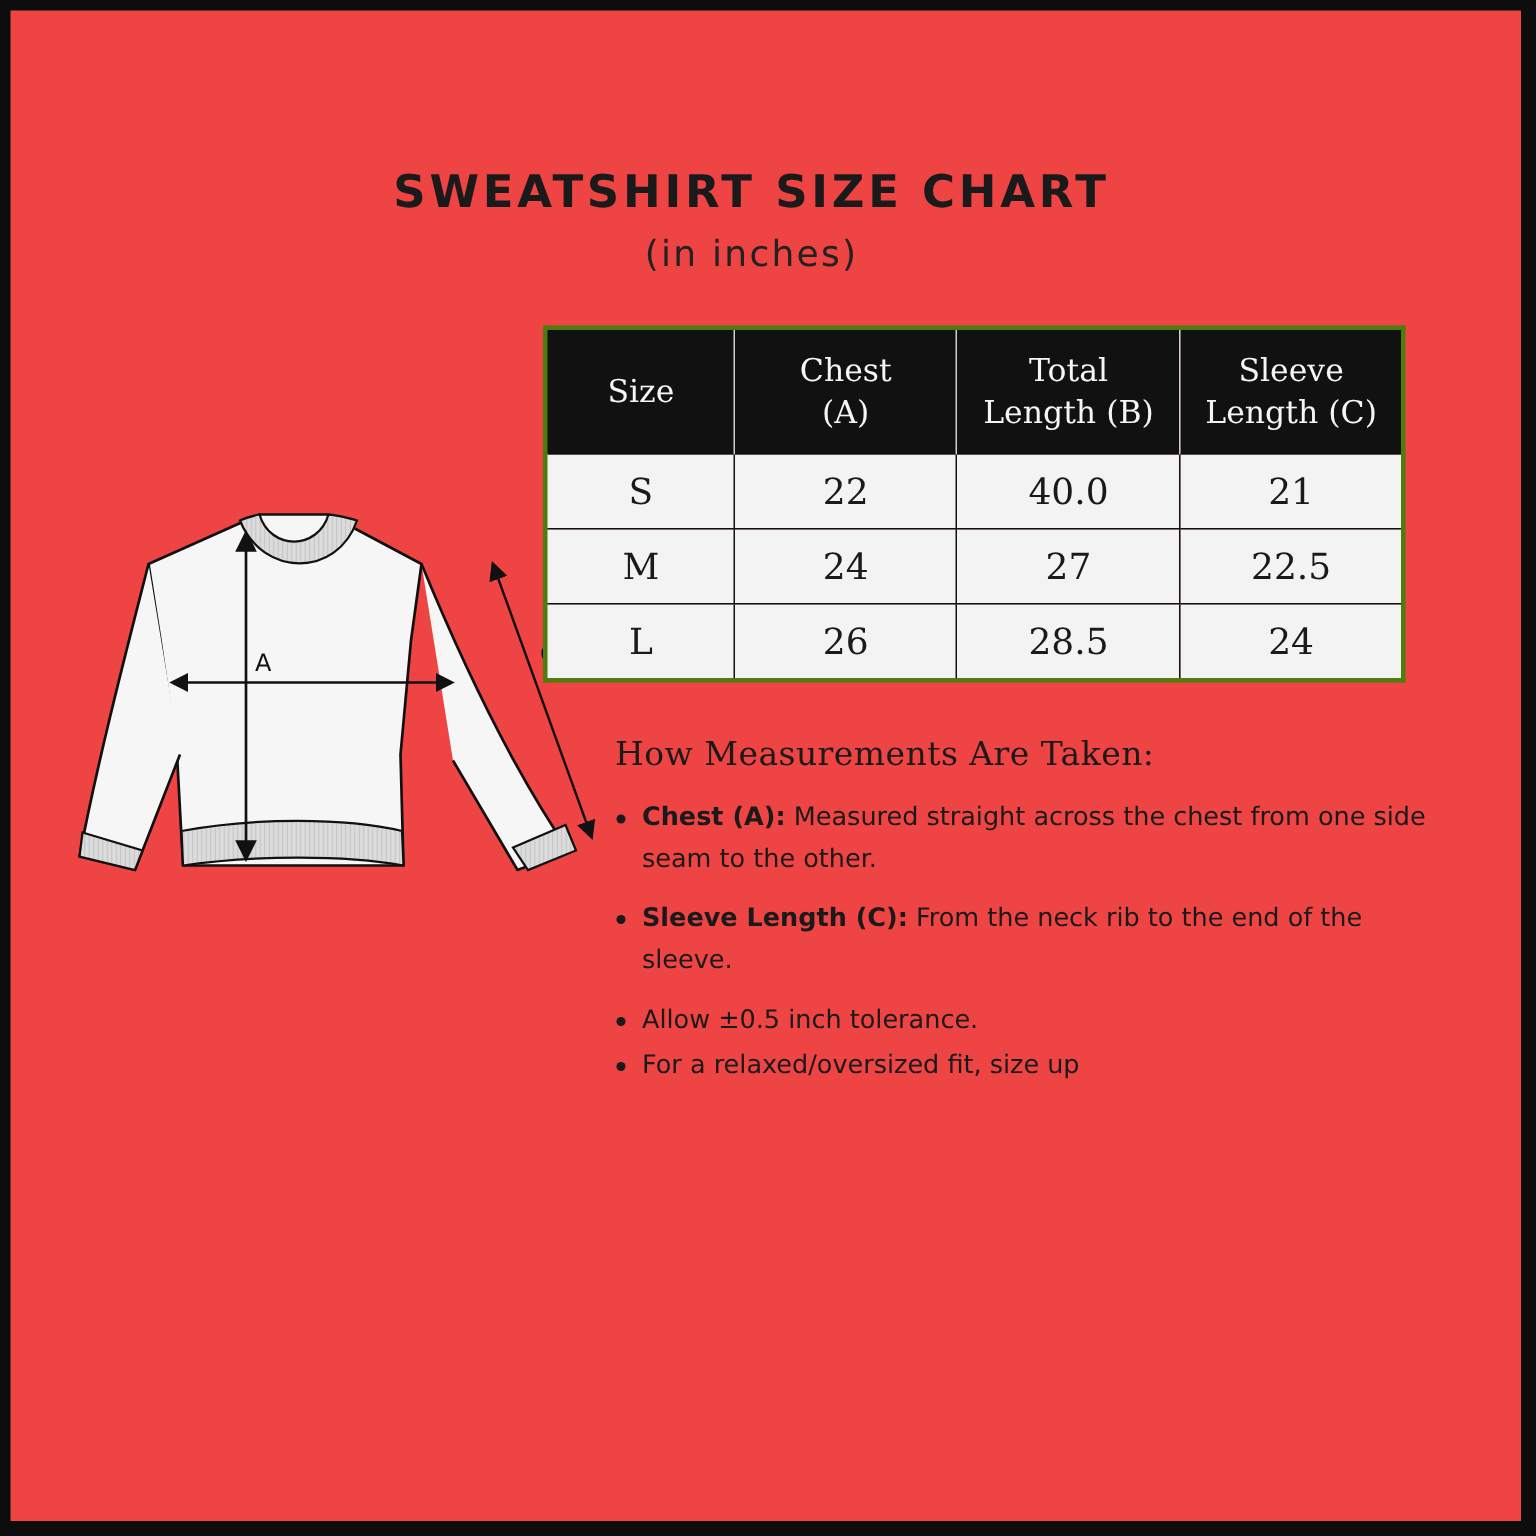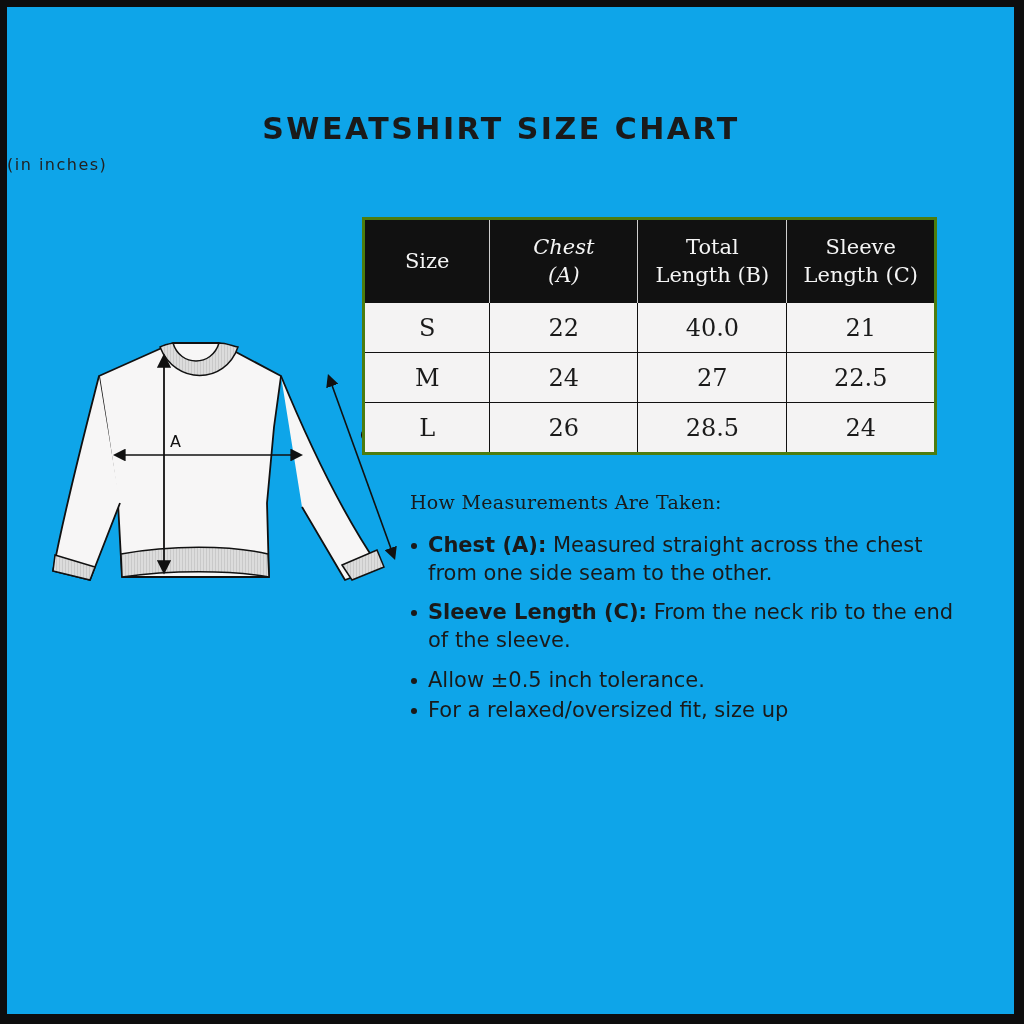--- a/index.html
+++ b/index.html
@@ -7,38 +7,38 @@
       width: 1024px; height: 1024px;
       background: #0d0d0d;
       position: relative;
       overflow: hidden;
       font-family: "DejaVu Sans", sans-serif;
     }
     .page {
       position: absolute;
       left: 7px; top: 7px;
       width: 1007px; height: 1007px;
-      background: #0ea5e9;
+      background: #ef4444;
     }
     .title {
       position: absolute;
       left: 0; width: 988px; top: 104px;
       text-align: center;
       font-family: "DejaVu Sans", sans-serif;
       font-weight: bold;
       font-size: 30px;
       letter-spacing: 2.5px;
       color: #1a1a1a;
     }
     .subtitle {
       position: absolute;
       left: 0; width: 988px; top: 148px;
-      text-align: left;
-      font-family: "DejaVu Sans", sans-serif;
-      font-size: 16px;
+      text-align: center;
+      font-family: "DejaVu Sans", sans-serif;
+      font-size: 24px;
       letter-spacing: 1.5px;
       color: #222;
     }
     table.size-table {
       position: absolute;
       left: 355px; top: 210px;
       width: 575px;
       border-collapse: collapse;
       font-family: "DejaVu Serif", serif;
       border: 3px solid #4d7c0f;
@@ -57,50 +57,50 @@
     table.size-table th:last-child { border-right: none; }
     table.size-table td {
       background: #f4f3f3;
       font-size: 24px;
       color: #1a1a1a;
       text-align: center;
       height: 47px;
       border: 1.5px solid #111;
     }
     .col-size { width: 125px; }
-    .col-chest { width: 148px; font-style: italic; }
+    .col-chest { width: 148px; }
     .col-total { width: 148px; }
     .col-sleeve { width: 146px; }
     .diagram {
       position: absolute;
       left: 33px; top: 320px;
       width: 370px; height: 270px;
     }
     .diagram-label {
       position: absolute;
       font-family: "DejaVu Sans", sans-serif;
       font-size: 16px;
       color: #111;
     }
     .notes-heading {
       position: absolute;
       left: 403px; top: 484px;
       font-family: "DejaVu Serif", serif;
-      font-size: 19px;
+      font-size: 22px;
       color: #1a1a1a;
       letter-spacing: 0.3px;
     }
     ul.notes {
       position: absolute;
       left: 403px; top: 524px;
       width: 560px;
       margin: 0; padding: 0;
       list-style: none;
       font-family: "DejaVu Sans", sans-serif;
-      font-size: 21px;
+      font-size: 17px;
       color: #1a1a1a;
     }
     ul.notes li {
       position: relative;
       padding-left: 18px;
     }
     ul.notes li::before {
       content: "";
       position: absolute;
       left: 1px; top: 12px;

